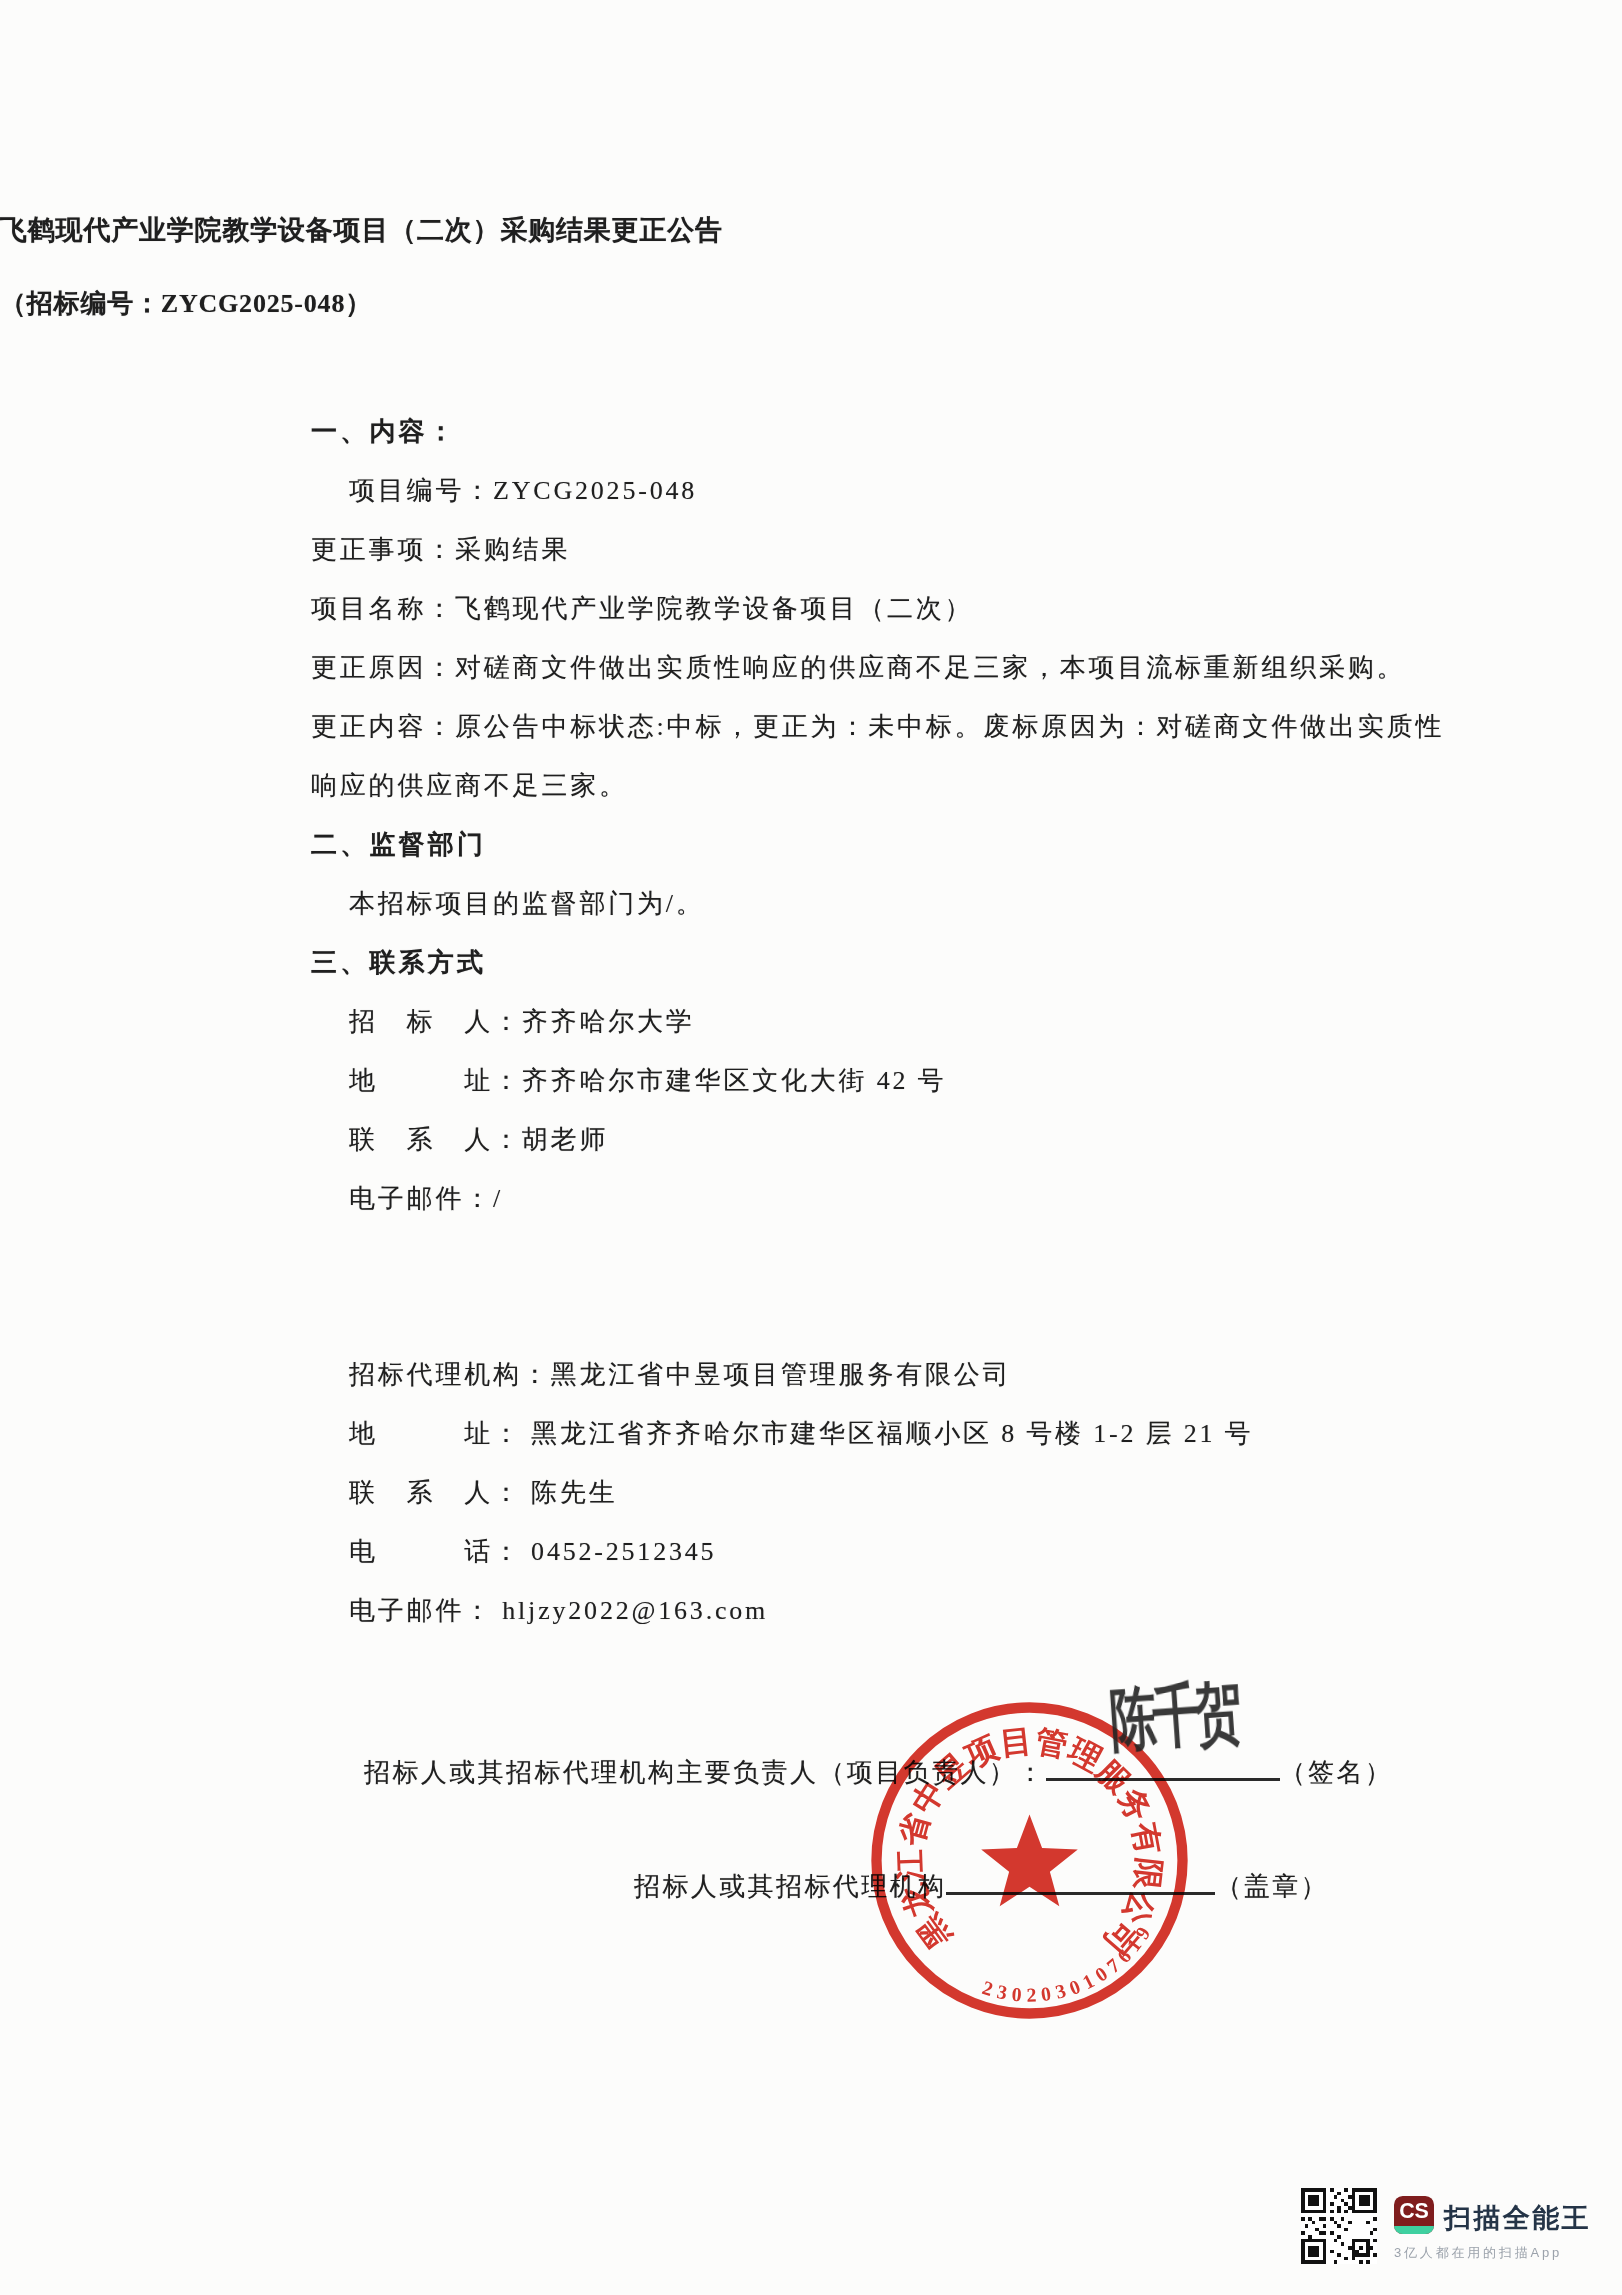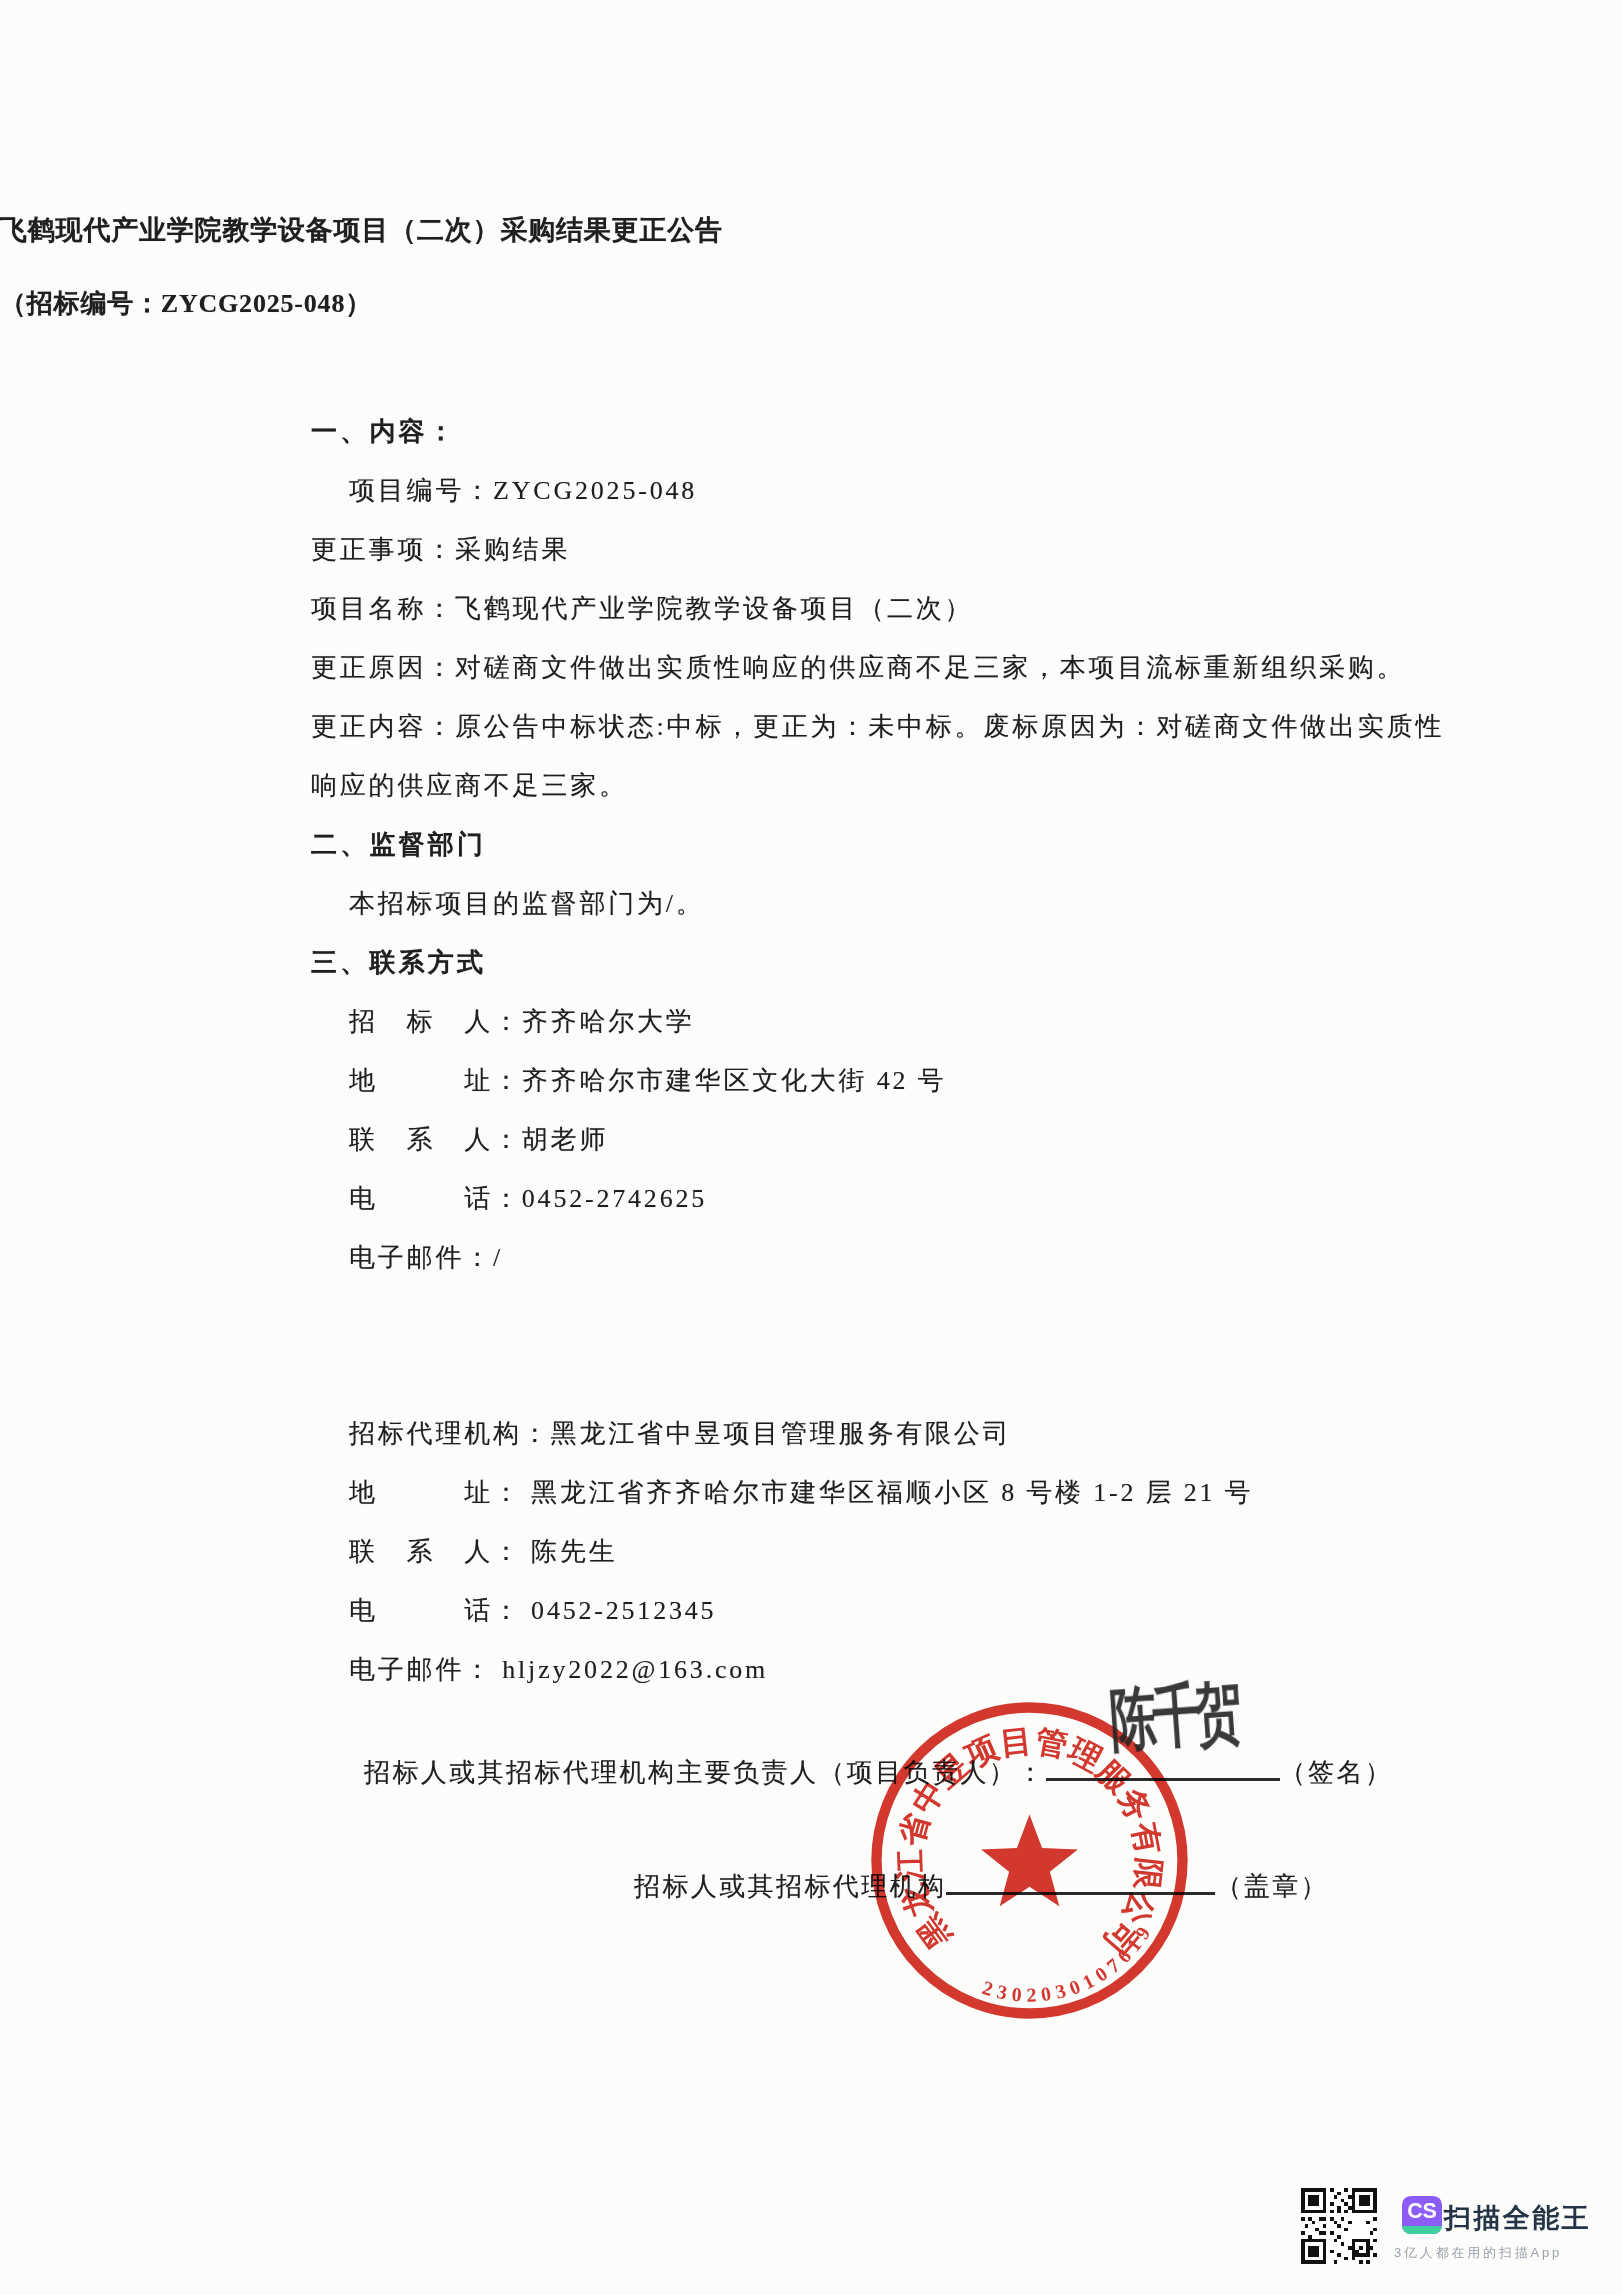--- a/index.html
+++ b/index.html
@@ -48,21 +48,21 @@
     transform:rotate(-4deg) scale(.82,1.2);transform-origin:left top;
     filter:blur(0.3px);opacity:.9;white-space:nowrap;
   }
   
   .seal{position:absolute;top:1694px;left:863px;mix-blend-mode:multiply;opacity:.93;filter:blur(0.4px);}
   
   .footer{position:absolute;top:2182px;left:1301px;width:293px;height:95px;font-family:"Liberation Sans","DejaVu Sans",sans-serif;}
   .qr{position:absolute;top:5.5px;left:0;}
   .cs-logo{
     position:absolute;top:13.5px;left:93px;width:40px;height:38px;border-radius:8.7px;
-    background:#8b5cf6;overflow:hidden;margin-left:8px;
+    background:#7f1d1d;overflow:hidden;
   }
   .cs-logo .cs-text{
     position:absolute;top:0.8px;left:0;width:100%;text-align:center;
     color:#ffffff;font-size:21.4px;font-weight:700;letter-spacing:0;line-height:30px;
   }
   .cs-logo .cs-band{position:absolute;bottom:0;left:0;width:100%;height:8px;background:#3fd0a0;}
   .app-name{
     position:absolute;top:18px;left:143px;font-size:27px;font-weight:700;
     color:#243447;letter-spacing:2.4px;white-space:nowrap;
   }
@@ -86,21 +86,20 @@
     <p>项目名称：飞鹤现代产业学院教学设备项目（二次）</p>
     <p>更正原因：对磋商文件做出实质性响应的供应商不足三家，本项目流标重新组织采购。</p>
     <p>更正内容：原公告中标状态:中标，更正为：未中标。废标原因为：对磋商文件做出实质性</p>
     <p>响应的供应商不足三家。</p>
     <p class="hd">二、监督部门</p>
     <p class="ind">本招标项目的监督部门为/。</p>
     <p class="hd">三、联系方式</p>
     <p class="ind">招　标　人：齐齐哈尔大学</p>
     <p class="ind">地　　　址：齐齐哈尔市建华区文化大街 42 号</p>
     <p class="ind">联　系　人：胡老师</p>
-    <p class="ind">电　　　话：0452-2742625</p>
     <p class="ind">电子邮件：/</p>
     <div class="gap2"></div>
     <p class="ind">招标代理机构：黑龙江省中昱项目管理服务有限公司</p>
     <p class="ind">地　　　址： 黑龙江省齐齐哈尔市建华区福顺小区 8 号楼 1-2 层 21 号</p>
     <p class="ind">联　系　人： 陈先生</p>
     <p class="ind">电　　　话： 0452-2512345</p>
     <p class="ind">电子邮件： hljzy2022@163.com</p>
   </div>
 
   <div class="sig-row sig-row-1">

